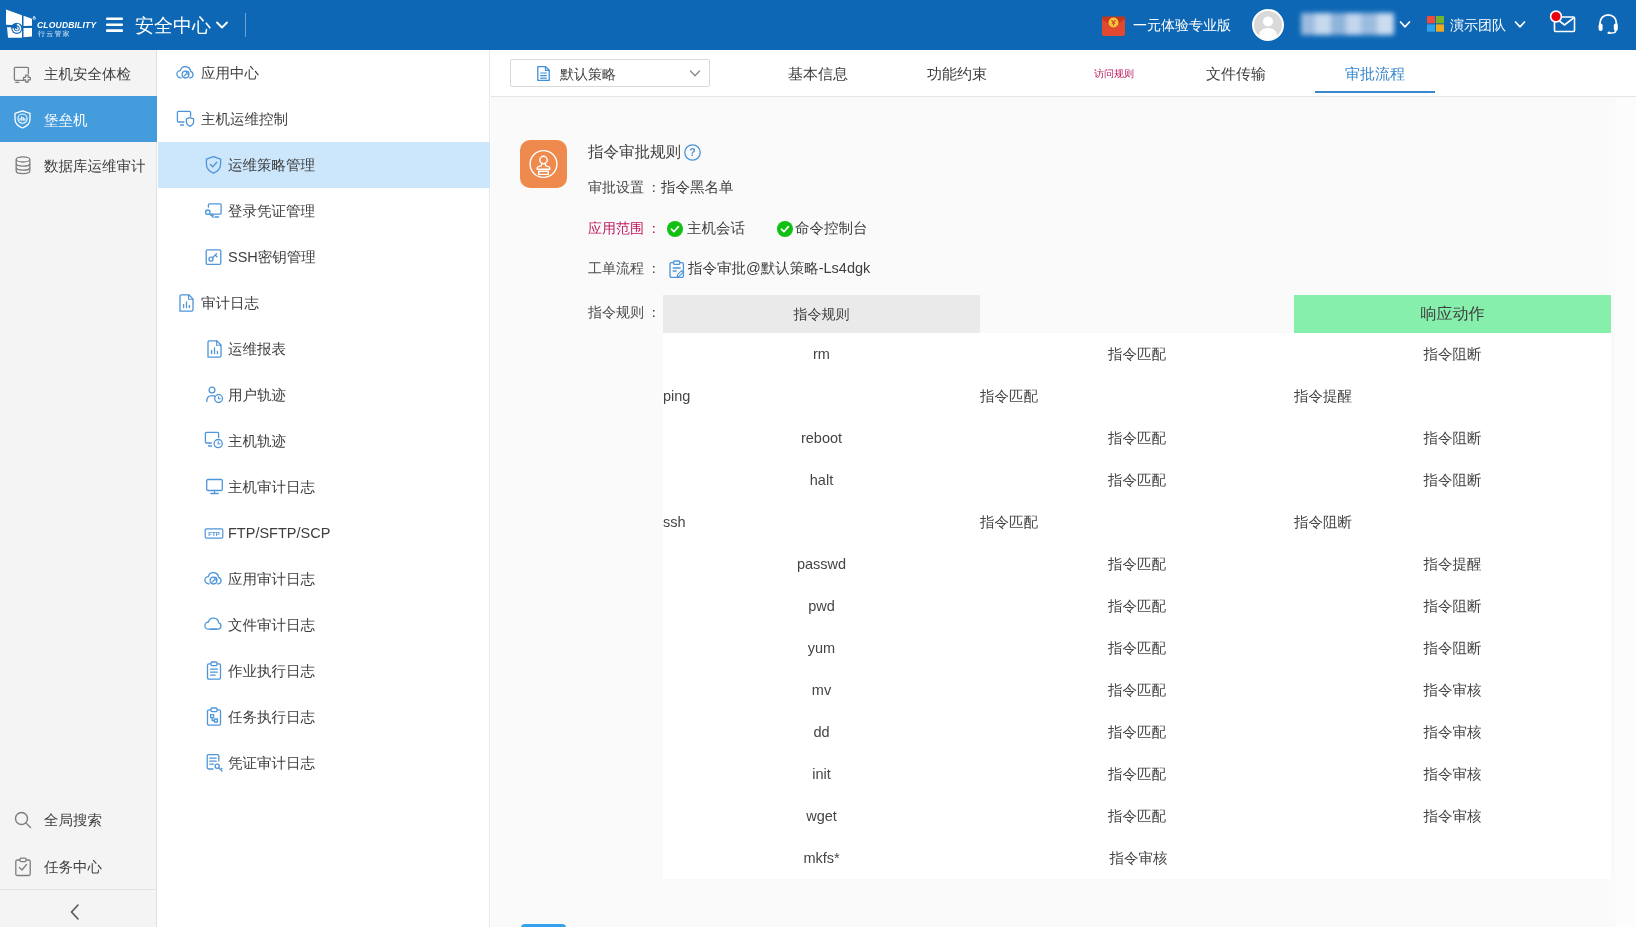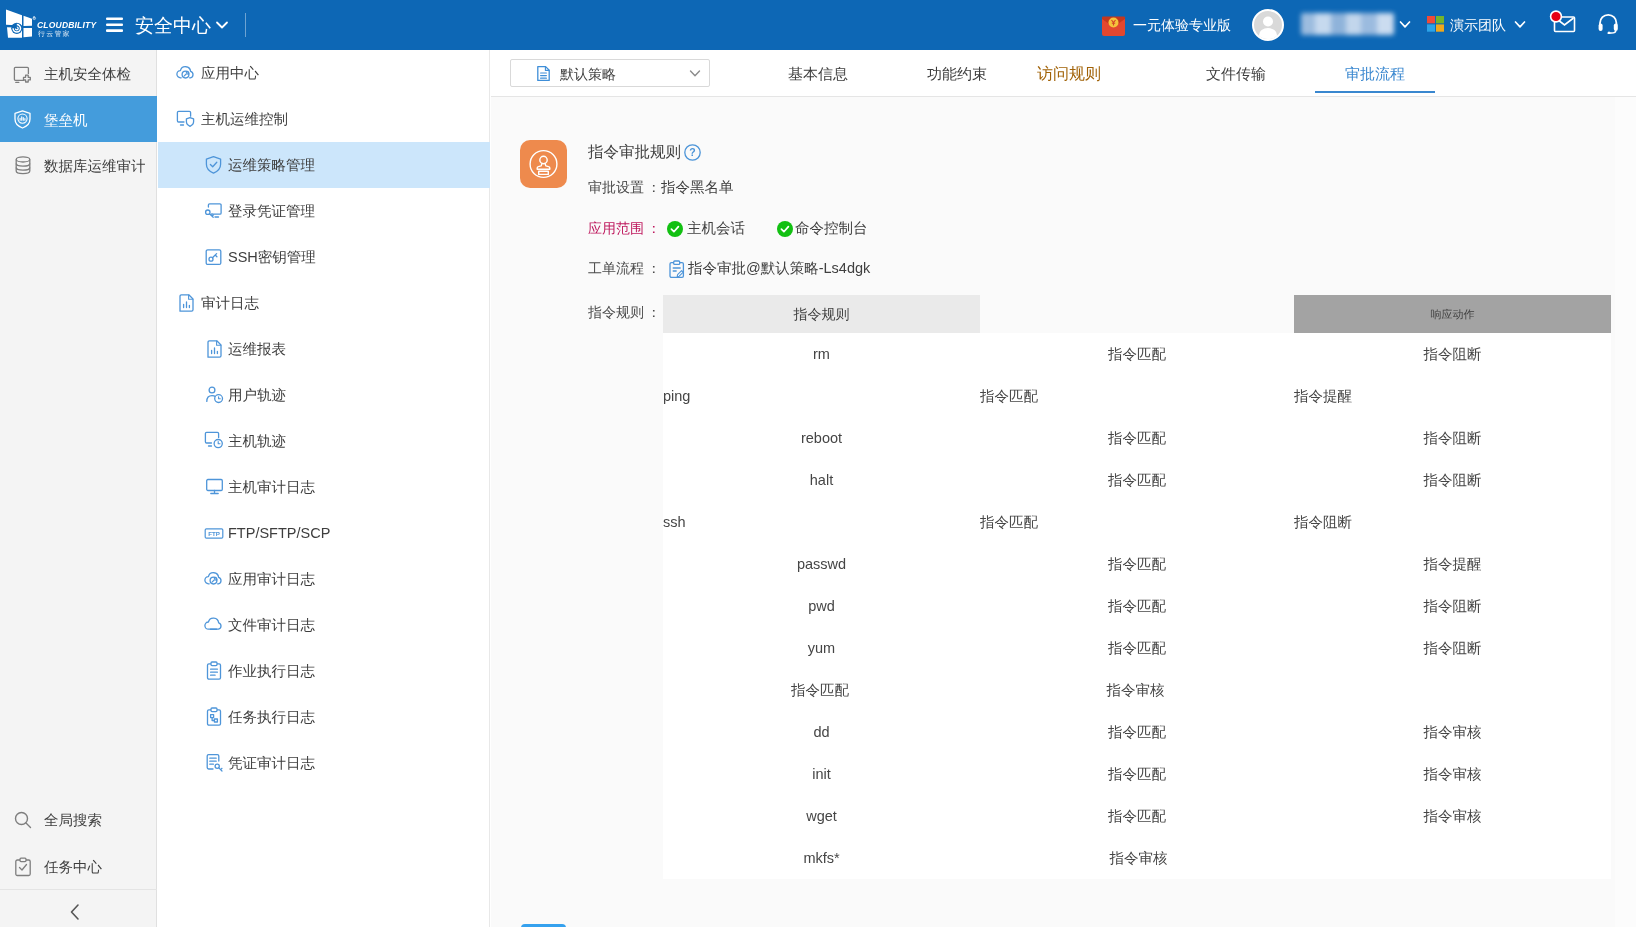--- a/index.html
+++ b/index.html
@@ -299,21 +299,21 @@
         <path d="M4.6,8 h5.8 M4.6,10.6 h5.8 M4.6,13.2 h5.8" stroke-width="1.2"></path>
       </g>
     </svg>
     <div class="abs" style="left:49px;top:6px;font-size:14px;color:#404040;line-height:16px">默认策略</div>
     <svg class="abs" style="left:178px;top:10px" width="12" height="8" viewBox="0 0 12 8">
       <path d="M1.5,1 L6,5.8 L10.5,1" fill="none" stroke="#8C8C8C" stroke-width="1.4" stroke-linecap="round" stroke-linejoin="round"></path>
     </svg>
   </div>
   <div class="abs" style="left:297px;top:14px;font-size:15px;color:#3D3D3D;line-height:19px">基本信息</div>
   <div class="abs" style="left:436px;top:14px;font-size:15px;color:#3D3D3D;line-height:19px">功能约束</div>
-  <div class="abs" style="left:546px;top:14px;font-size:16px;color:#a16207;line-height:19px">访问规则</div>
+  <div class="abs" style="left:603px;top:14px;font-size:10px;color:#be185d;line-height:19px">访问规则</div>
   <div class="abs" style="left:715px;top:14px;font-size:15px;color:#3D3D3D;line-height:19px">文件传输</div>
   <div class="abs" style="left:854px;top:14px;font-size:15px;color:#3987CF;line-height:19px">审批流程</div>
   <div class="abs" style="left:824px;top:41px;width:120px;height:2px;background:#3987CF"></div>
 
   <div class="abs" style="left:1124px;top:47px;width:21px;height:830px;background:#FCFCFC"></div>
 
   <div class="abs" style="left:29px;top:90px;width:47px;height:48px;background:#EE8A4D;border-radius:10px">
     <svg class="abs" style="left:5px;top:5px" width="37" height="38" viewBox="0 0 37 38">
       <g fill="none" stroke="#fff" stroke-width="1.4" stroke-linecap="round" stroke-linejoin="round">
         <circle cx="18.5" cy="19" r="13.4"></circle>
@@ -353,21 +353,21 @@
       <path d="M5.2,8 h7 M5.2,11 h3"></path>
       <path d="M9.6,14.6 L13.6,10.6 L15.2,12.2 L11.2,16.2 L9.2,16.6 Z" fill="#fff" stroke-width="1.1"></path>
     </g>
   </svg>
   <div class="abs" style="left:197px;top:209px;font-size:14.5px;color:#404040;line-height:19px">指令审批@默认策略-Ls4dgk</div>
 
   <div class="abs" style="left:97px;top:253px;font-size:14px;color:#4A4A4A;line-height:19px">指令规则 ：</div>
 
   <div class="abs" style="left:172px;top:245px;width:948px;height:38px">
     <div class="abs" style="left:0;top:0;width:317px;height:38px;background:#EAEAEA;text-align:center;font-size:14px;color:#404040;line-height:38px">指令规则</div>
-    <div class="abs" style="left:631px;top:0;width:317px;height:38px;background:#a3a3a3;text-align:center;font-size:11px;color:#404040;line-height:38px">响应动作</div>
+    <div class="abs" style="left:631px;top:0;width:317px;height:38px;background:#86efac;text-align:center;font-size:16px;color:#404040;line-height:38px">响应动作</div>
   </div>
   <div class="abs" id="tbody" style="left:172px;top:283px;width:948px;height:546px;background:#fff;font-size:14.5px;color:#454545">
       <div style="display:flex;height:42px;line-height:42px;text-align:center">
         <div style="width:317px">rm</div>
         <div style="width:314px">指令匹配</div>
         <div style="width:317px">指令阻断</div>
       </div>
       <div style="display:flex;height:42px;line-height:42px;text-align:left">
         <div style="width:317px">ping</div>
         <div style="width:314px">指令匹配</div>
@@ -397,20 +397,21 @@
         <div style="width:317px">pwd</div>
         <div style="width:314px">指令匹配</div>
         <div style="width:317px">指令阻断</div>
       </div>
       <div style="display:flex;height:42px;line-height:42px;text-align:center">
         <div style="width:317px">yum</div>
         <div style="width:314px">指令匹配</div>
         <div style="width:317px">指令阻断</div>
       </div>
       <div style="display:flex;height:42px;line-height:42px;text-align:center">
+        <div style="width:317px">mv</div>
         <div style="width:314px">指令匹配</div>
         <div style="width:317px">指令审核</div>
       </div>
       <div style="display:flex;height:42px;line-height:42px;text-align:center">
         <div style="width:317px">dd</div>
         <div style="width:314px">指令匹配</div>
         <div style="width:317px">指令审核</div>
       </div>
       <div style="display:flex;height:42px;line-height:42px;text-align:center">
         <div style="width:317px">init</div>

